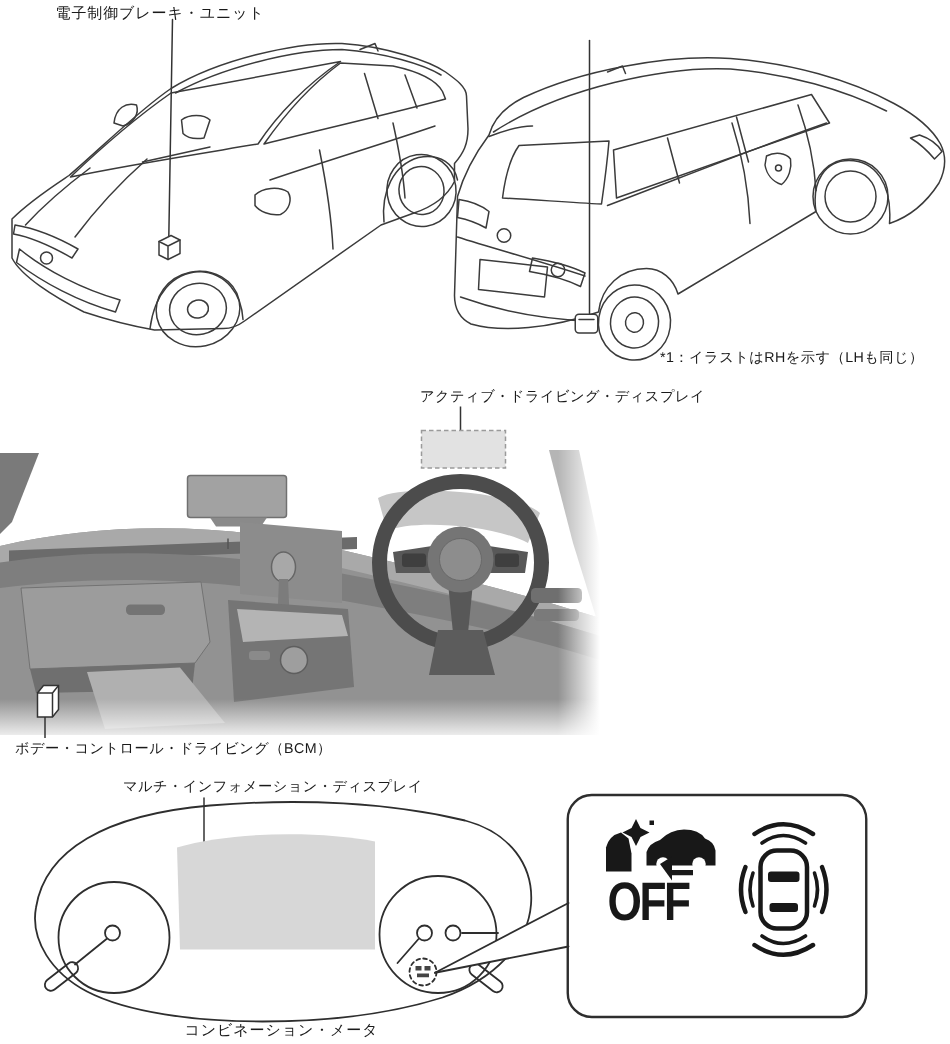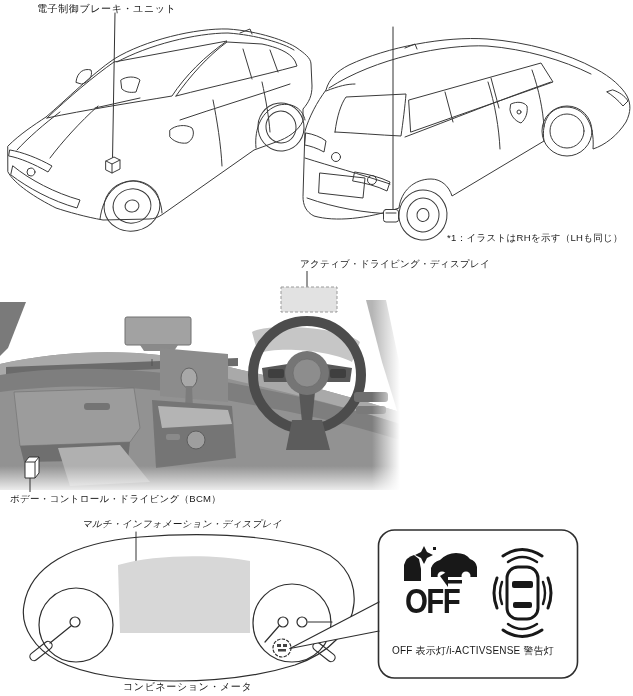--- a/index.html
+++ b/index.html
@@ -12,24 +12,24 @@
   .ld{stroke:#333;stroke-width:1;fill:none;}
   .ink{fill:#181818;}
   .cap{position:absolute;font-size:10px;letter-spacing:0.2px;white-space:nowrap;color:#1a1a1a;}
 </style>
 </head>
 <body>
 
 <div id="stage">
 
   <div class="lbl" style="left:37px;top:2px;">電子制御ブレーキ・ユニット</div>
-  <div class="lbl small" style="left:440px;top:232px;width:190px;text-align:center;">*1：イラストはRHを示す（LHも同じ）</div>
-  <div class="lbl small" style="left:280px;top:258px;margin-left:20px;">アクティブ・ドライビング・ディスプレイ</div>
+  <div class="lbl small" style="left:440px;top:232px;width:190px;text-align:left;">*1：イラストはRHを示す（LHも同じ）</div>
+  <div class="lbl small" style="left:280px;top:258px;">アクティブ・ドライビング・ディスプレイ</div>
   <div class="lbl small" style="left:10px;top:493px;">ボデー・コントロール・ドライビング（BCM）</div>
-  <div class="lbl small" style="left:82px;top:518px;font-style:italic;">マルチ・インフォメーション・ディスプレイ</div>
+  <div class="lbl small" style="left:82px;top:518px;">マルチ・インフォメーション・ディスプレイ</div>
   <div class="lbl" style="left:123px;top:680px;text-align:center;">コンビネーション・メータ</div>
 
   <svg style="left:0;top:0;" width="320" height="245" viewBox="0 0 320 245">
     <g class="ln">
       <line class="ld" x1="115" y1="13" x2="112.5" y2="160"></line>
       <path d="M8,146 C20,134 34,125 46,117 C66,100 92,74 114,59 C145,40 196,28 228,29 C258,31 287,41 297,48 C304,53 311,58 311,64 L312,86 C312,96 309,102 303,109 L303,121 C298,131 288,138 276,142 L254,150 L163,214 C159,217 154,219 149,219 L103,220 C86,217 68,212 56,208 C36,198 14,184 8,172 Z"></path>
       <path d="M100,219 C103,196 115,182 133,181 C151,182 161,196 162,213"></path>
       <path d="M256,148 C254,128 262,110 279,105 C294,102 303,110 305,120"></path>
       <path d="M47,118 C68,98 94,76 114,62 L227,41 C205,56 185,76 172,96 C130,103 85,110 47,118 Z"></path>
       <path d="M121,80 C126,76 136,76 140,80 L136,92 C130,93 125,92 122,89 Z"></path>
@@ -225,15 +225,14 @@
       <path d="M502,77 Q498,88 502,99" stroke-width="2.4"></path>
       <path d="M548,73 Q554,88 548,103"></path>
       <path d="M543,77 Q547,88 543,99" stroke-width="2.4"></path>
       <path d="M508,57 Q522,47 537,57" stroke-width="2.4"></path>
       <path d="M503,51 Q522,38 542,51"></path>
       <path d="M508,119 Q522,129 537,119" stroke-width="2.4"></path>
       <path d="M503,125 Q522,138 542,125"></path>
     </g>
   </svg>
 
-  <div class="cap" style="left:392px;top:644px;">OFF 表示灯/i-ACTIVSENSE 警告灯</div>
 
 </div>
 
 </body></html>

